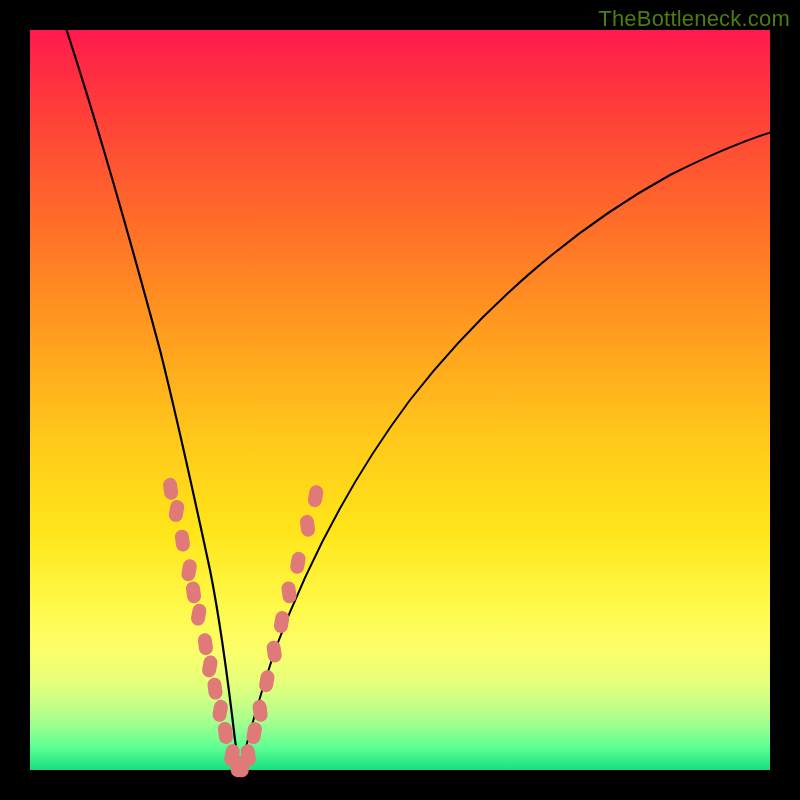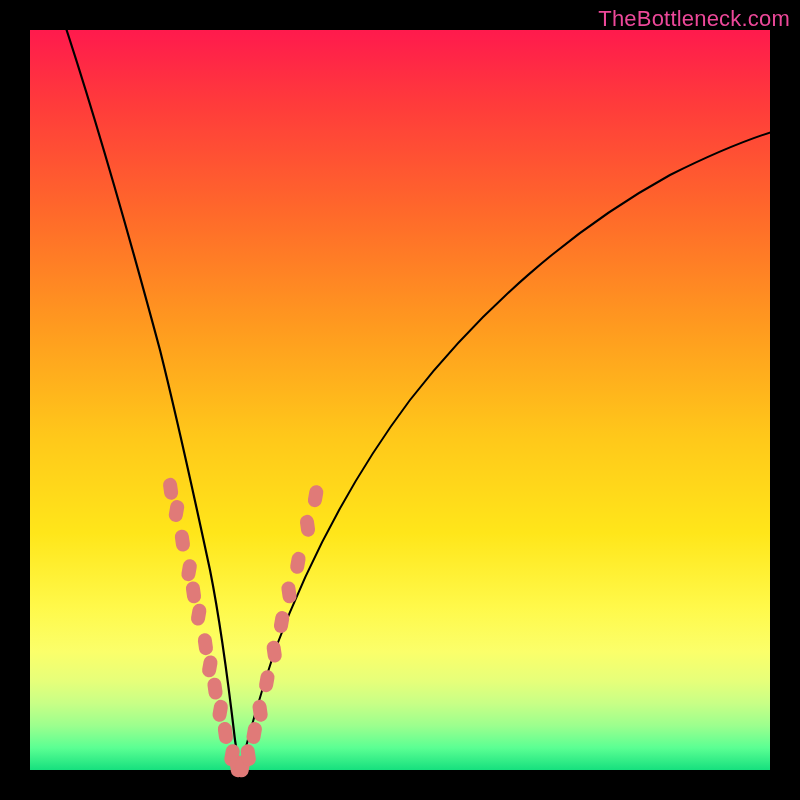--- a/index.html
+++ b/index.html
@@ -38,21 +38,21 @@
       #c8ff86 91%,
       #9cff8e 94%,
       #5bff93 97%,
       #16e07e 100%
     );
   }
   .watermark {
     position: absolute;
     top: 6px;
     right: 10px;
-    color: #ec4899;
+    color: #4d7c0f;
     font-size: 22px;
     font-weight: 500;
     letter-spacing: 0.2px;
     user-select: none;
   }
   svg.curves {
     position: absolute;
     left: 0;
     top: 0;
     width: 740px;

